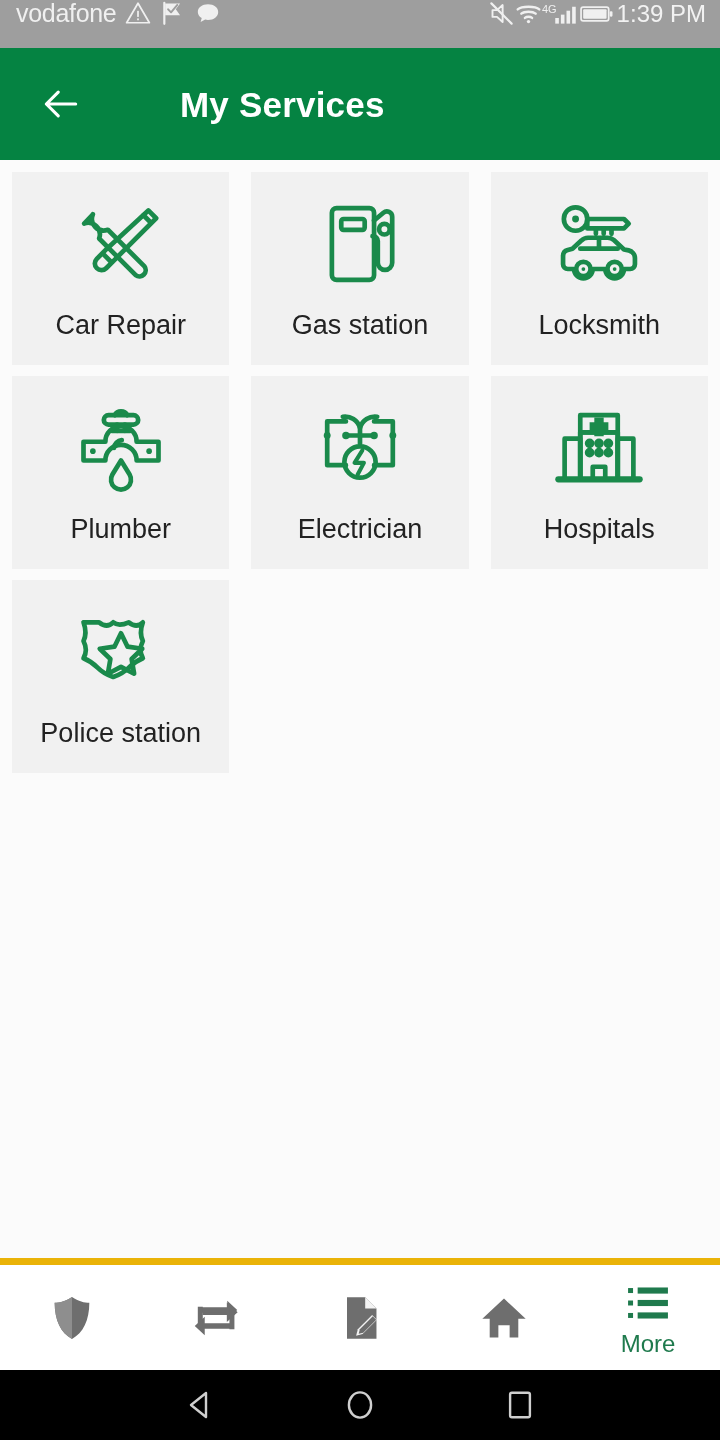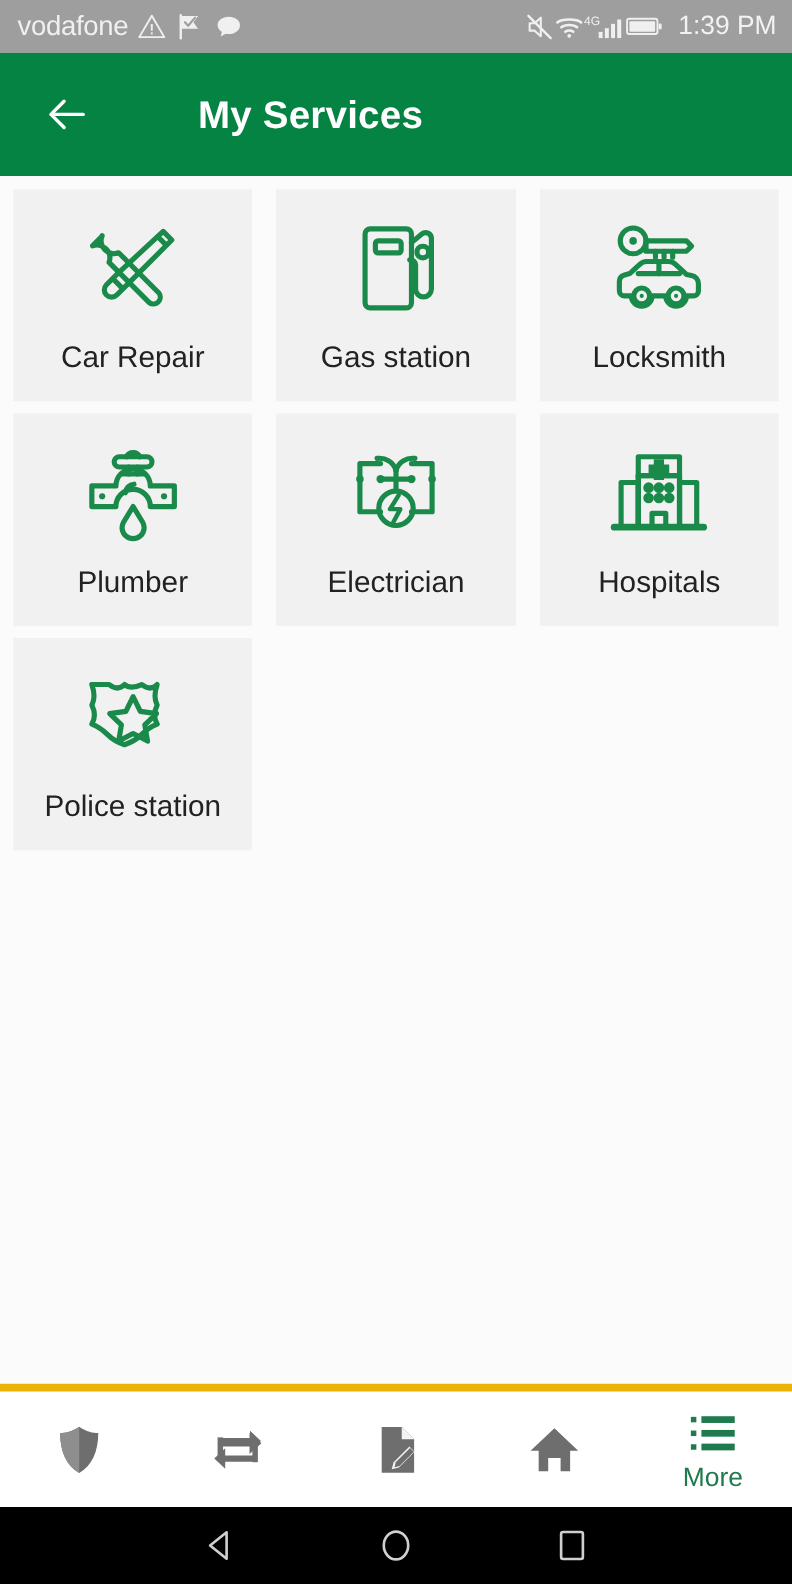--- a/index.html
+++ b/index.html
@@ -7,28 +7,28 @@
     width:720px; height:1440px;
     font-family:"Liberation Sans", sans-serif;
     background:#ffffff;
     overflow:hidden;
   }
   #app { width:720px; height:1440px; display:flex; flex-direction:column; background:#fbfbfb; }
 
   
   .statusbar {
     height:48px; background:#9e9e9e; color:#f2f2f2;
-    display:flex; align-items:center; padding:0 14px 0 16px;
+    display:flex; align-items:flex-start; padding:0 14px 0 16px;
     flex:0 0 48px;
   }
   .sb-left { display:flex; align-items:center; gap:9px; }
   .carrier { font-size:25px; letter-spacing:-0.3px; line-height:1; color:#f0f0f0; }
   .sb-spacer { flex:1 1 auto; }
   .sb-right { display:flex; align-items:center; }
-  .sb-time { font-size:24px; color:#f2f2f2; margin-left:14px; line-height:1; }
+  .sb-time { font-size:24px; color:#f2f2f2; margin-left:3px; line-height:1; }
   .sb-ico { display:block; }
   .net-label { font-size:11px; color:#f0f0f0; line-height:1; align-self:flex-start; margin-top:4px; margin-right:-4px; }
 
   
   .appbar {
     flex:0 0 112px; height:112px; background:#058342;
     display:flex; align-items:center; padding-left:38px;gap:44px;
   }
   .back-btn { width:46px; height:46px; display:flex; align-items:center; justify-content:center; cursor:pointer; }
   .appbar-title {

